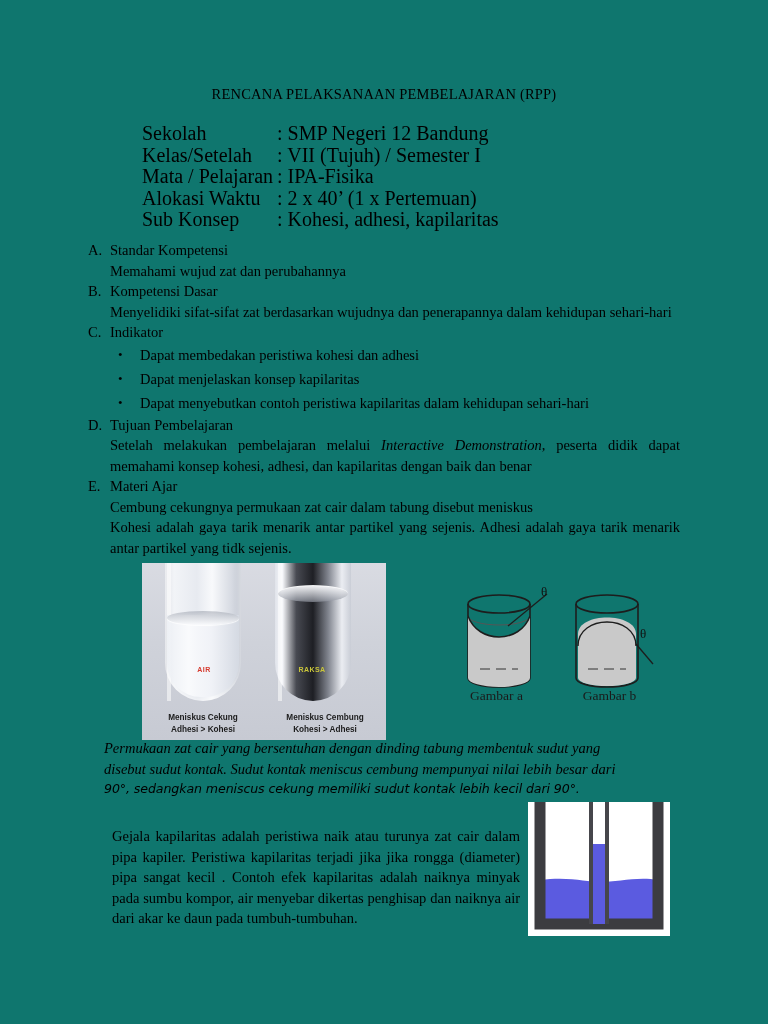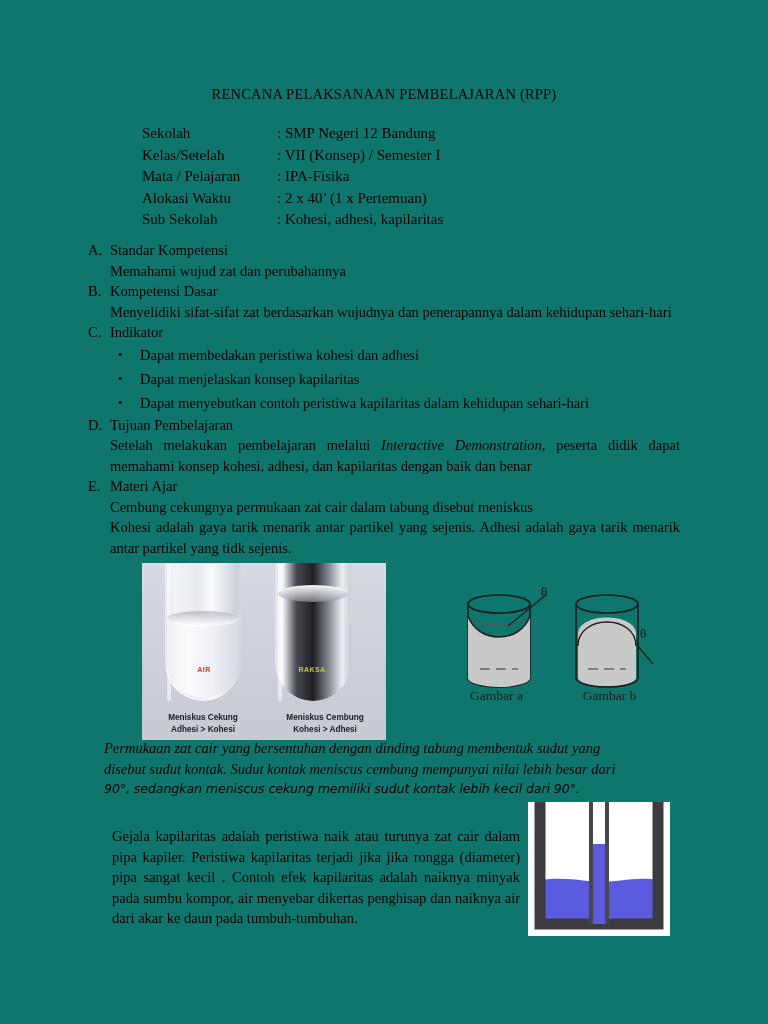--- a/index.html
+++ b/index.html
@@ -26,21 +26,21 @@
     text-align: center;
     font-size: 14.5px;
     letter-spacing: 0.2px;
   }
 
   
   .meta {
     position: absolute;
     left: 142px;
     top: 124px;
-    font-size: 15px;
+    font-size: 20px;
     border-collapse: collapse;
   }
   .meta td {
     padding: 0 0 2.5px 0;
     vertical-align: top;
     line-height: 19px;
   }
   .meta td.label { width: 135px; }
   .meta td.value { white-space: nowrap; }
 
@@ -270,32 +270,32 @@
   <div class="doc-title">RENCANA PELAKSANAAN PEMBELAJARAN (RPP)</div>
 
   <table class="meta">
     <tbody>
       <tr>
         <td class="label">Sekolah</td>
         <td class="value"><span>:</span> <span>SMP Negeri 12 Bandung</span></td>
       </tr>
       <tr>
         <td class="label">Kelas/Setelah</td>
-        <td class="value"><span>:</span> <span>VII (Konsep) / Semester I</span></td>
+        <td class="value"><span>:</span> <span>VII (Tujuh) / Semester I</span></td>
       </tr>
       <tr>
         <td class="label">Mata / Pelajaran</td>
         <td class="value"><span>:</span> <span>IPA-Fisika</span></td>
       </tr>
       <tr>
         <td class="label">Alokasi Waktu</td>
         <td class="value"><span>:</span> <span>2 x 40’ (1 x Pertemuan)</span></td>
       </tr>
       <tr>
-        <td class="label">Sub Sekolah</td>
+        <td class="label">Sub Konsep</td>
         <td class="value"><span>:</span> <span>Kohesi, adhesi, kapilaritas</span></td>
       </tr>
     </tbody>
   </table>
 
   <div class="sections">
 
     <div class="sec">
       <div class="sec-head">
         <span class="sec-letter">A.</span>

